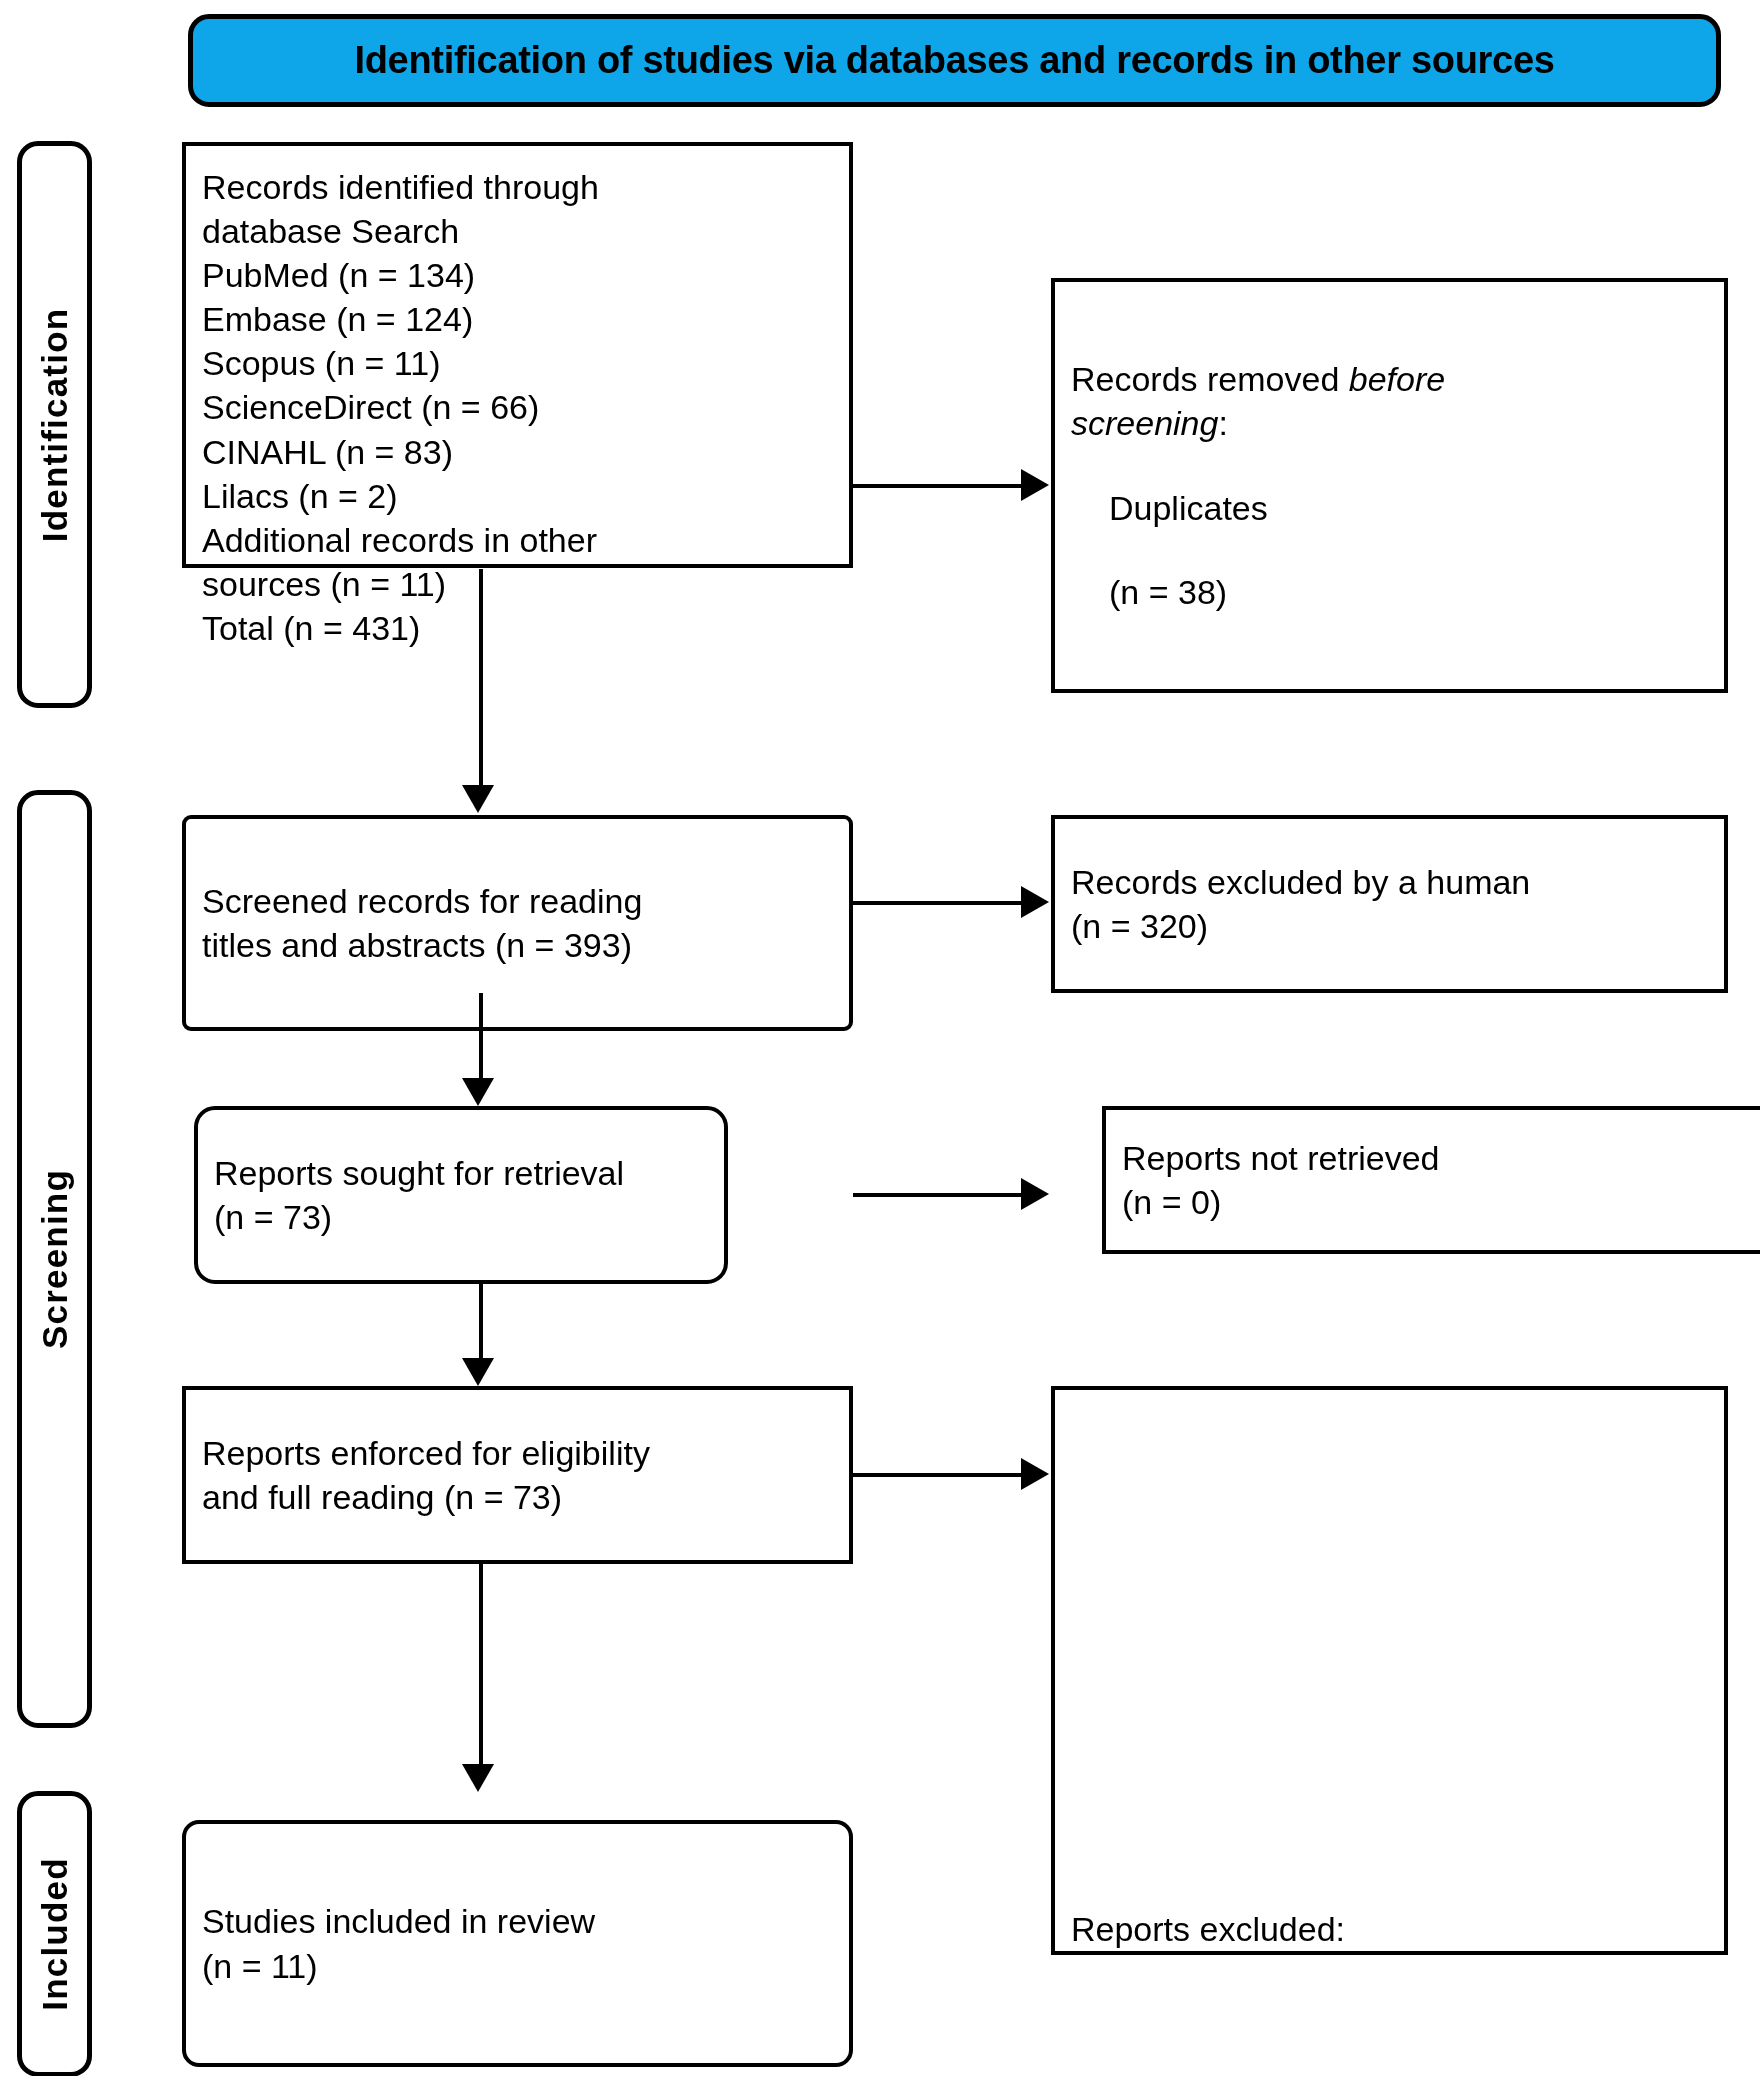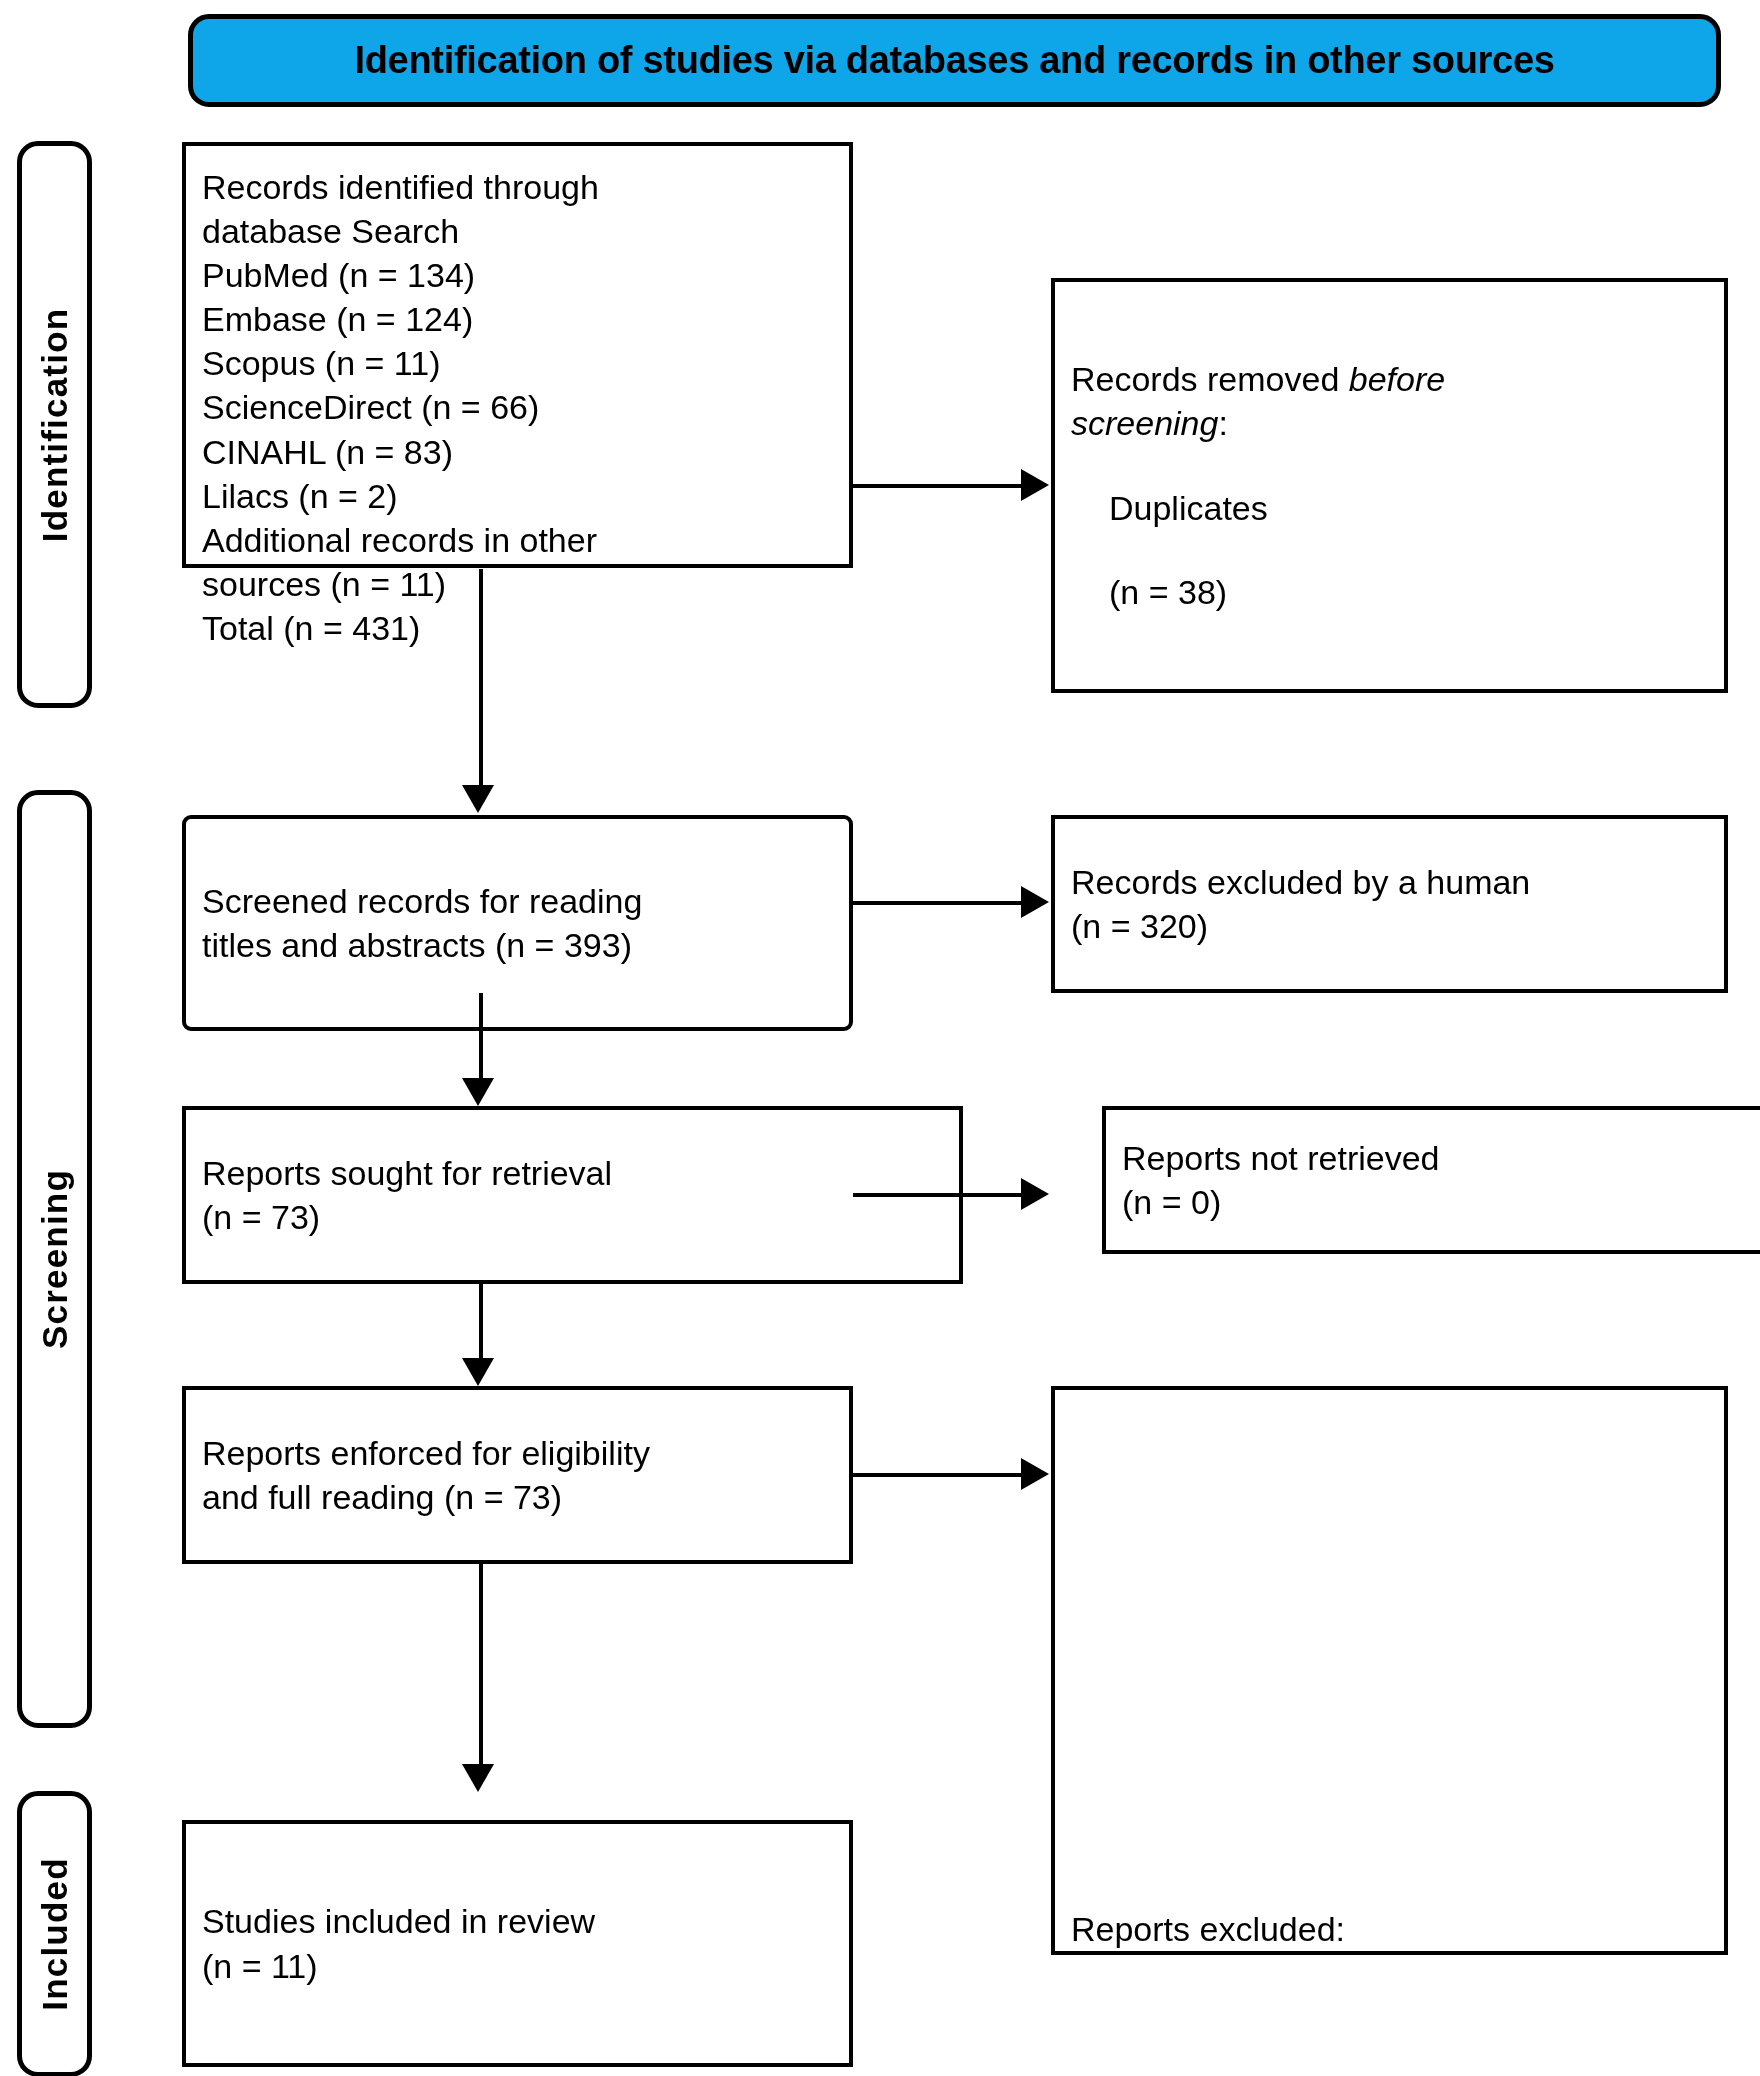--- a/index.html
+++ b/index.html
@@ -78,23 +78,23 @@
     font-size: 34px;
     line-height: 1.30;
     white-space: pre-line;
   }
   .box-text .it { font-style: italic; }
   .indent { padding-left: 38px; display: block; margin-top: 40px; }
 
   
   #box-identified   { left: 182px; top: 142px;  width: 671px; height: 426px; }
   #box-screened     { left: 182px; top: 815px; width: 671px; height: 216px; border-radius: 9px; }
-  #box-sought       { left: 182px; top: 1106px; width: 781px; height: 178px; }
+  #box-sought       { left: 194px; top: 1106px; width: 534px; height: 178px; border-radius: 21px; }
   #box-eligibility  { left: 182px; top: 1386px; width: 671px; height: 178px; }
-  #box-included     { left: 182px; top: 1820px; width: 671px; height: 247px; }
+  #box-included     { left: 182px; top: 1820px; width: 671px; height: 247px; border-radius: 17px; }
 
   
   #box-removed      { left: 1051px; top: 278px;  width: 677px; height: 415px; }
   #box-excluded-hum { left: 1051px; top: 815px; width: 677px; height: 178px; }
   #box-not-retrieved{ left: 1102px; top: 1106px; width: 677px; height: 148px; }
   #box-excluded-rep { left: 1051px; top: 1386px; width: 677px; height: 569px;
                       justify-content: flex-end; padding-top: 13.6px; }
 
   
   #box-identified { justify-content: flex-start; padding-top: 18.5px; }

